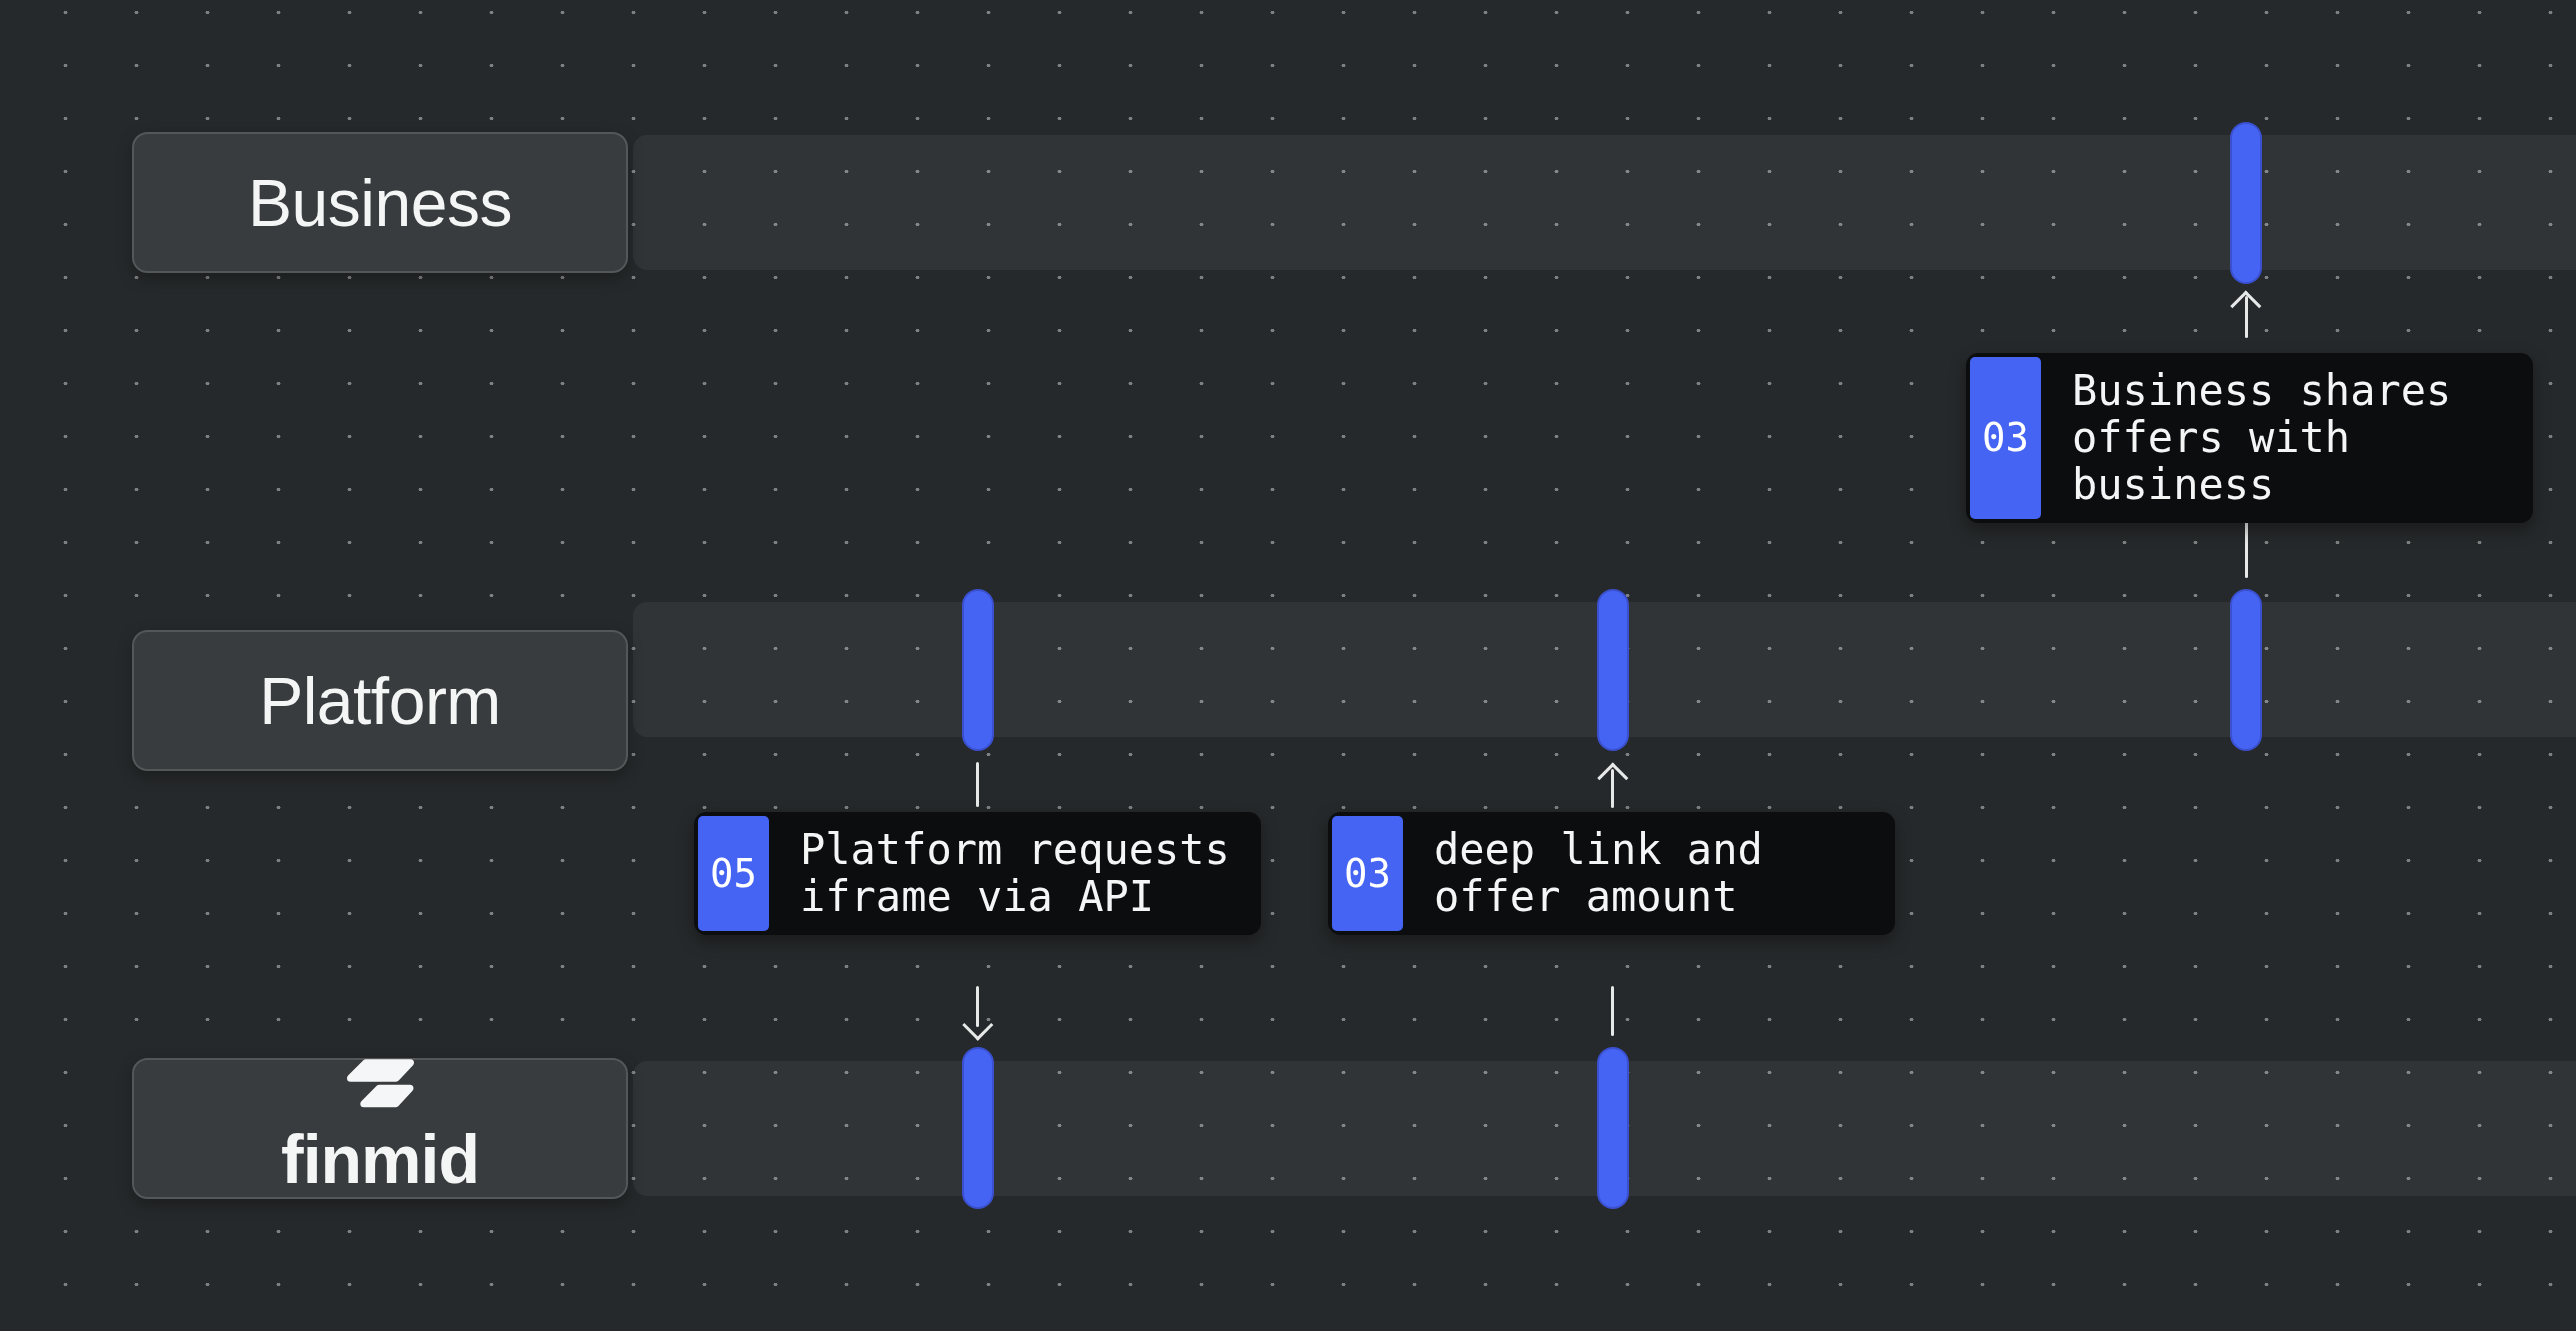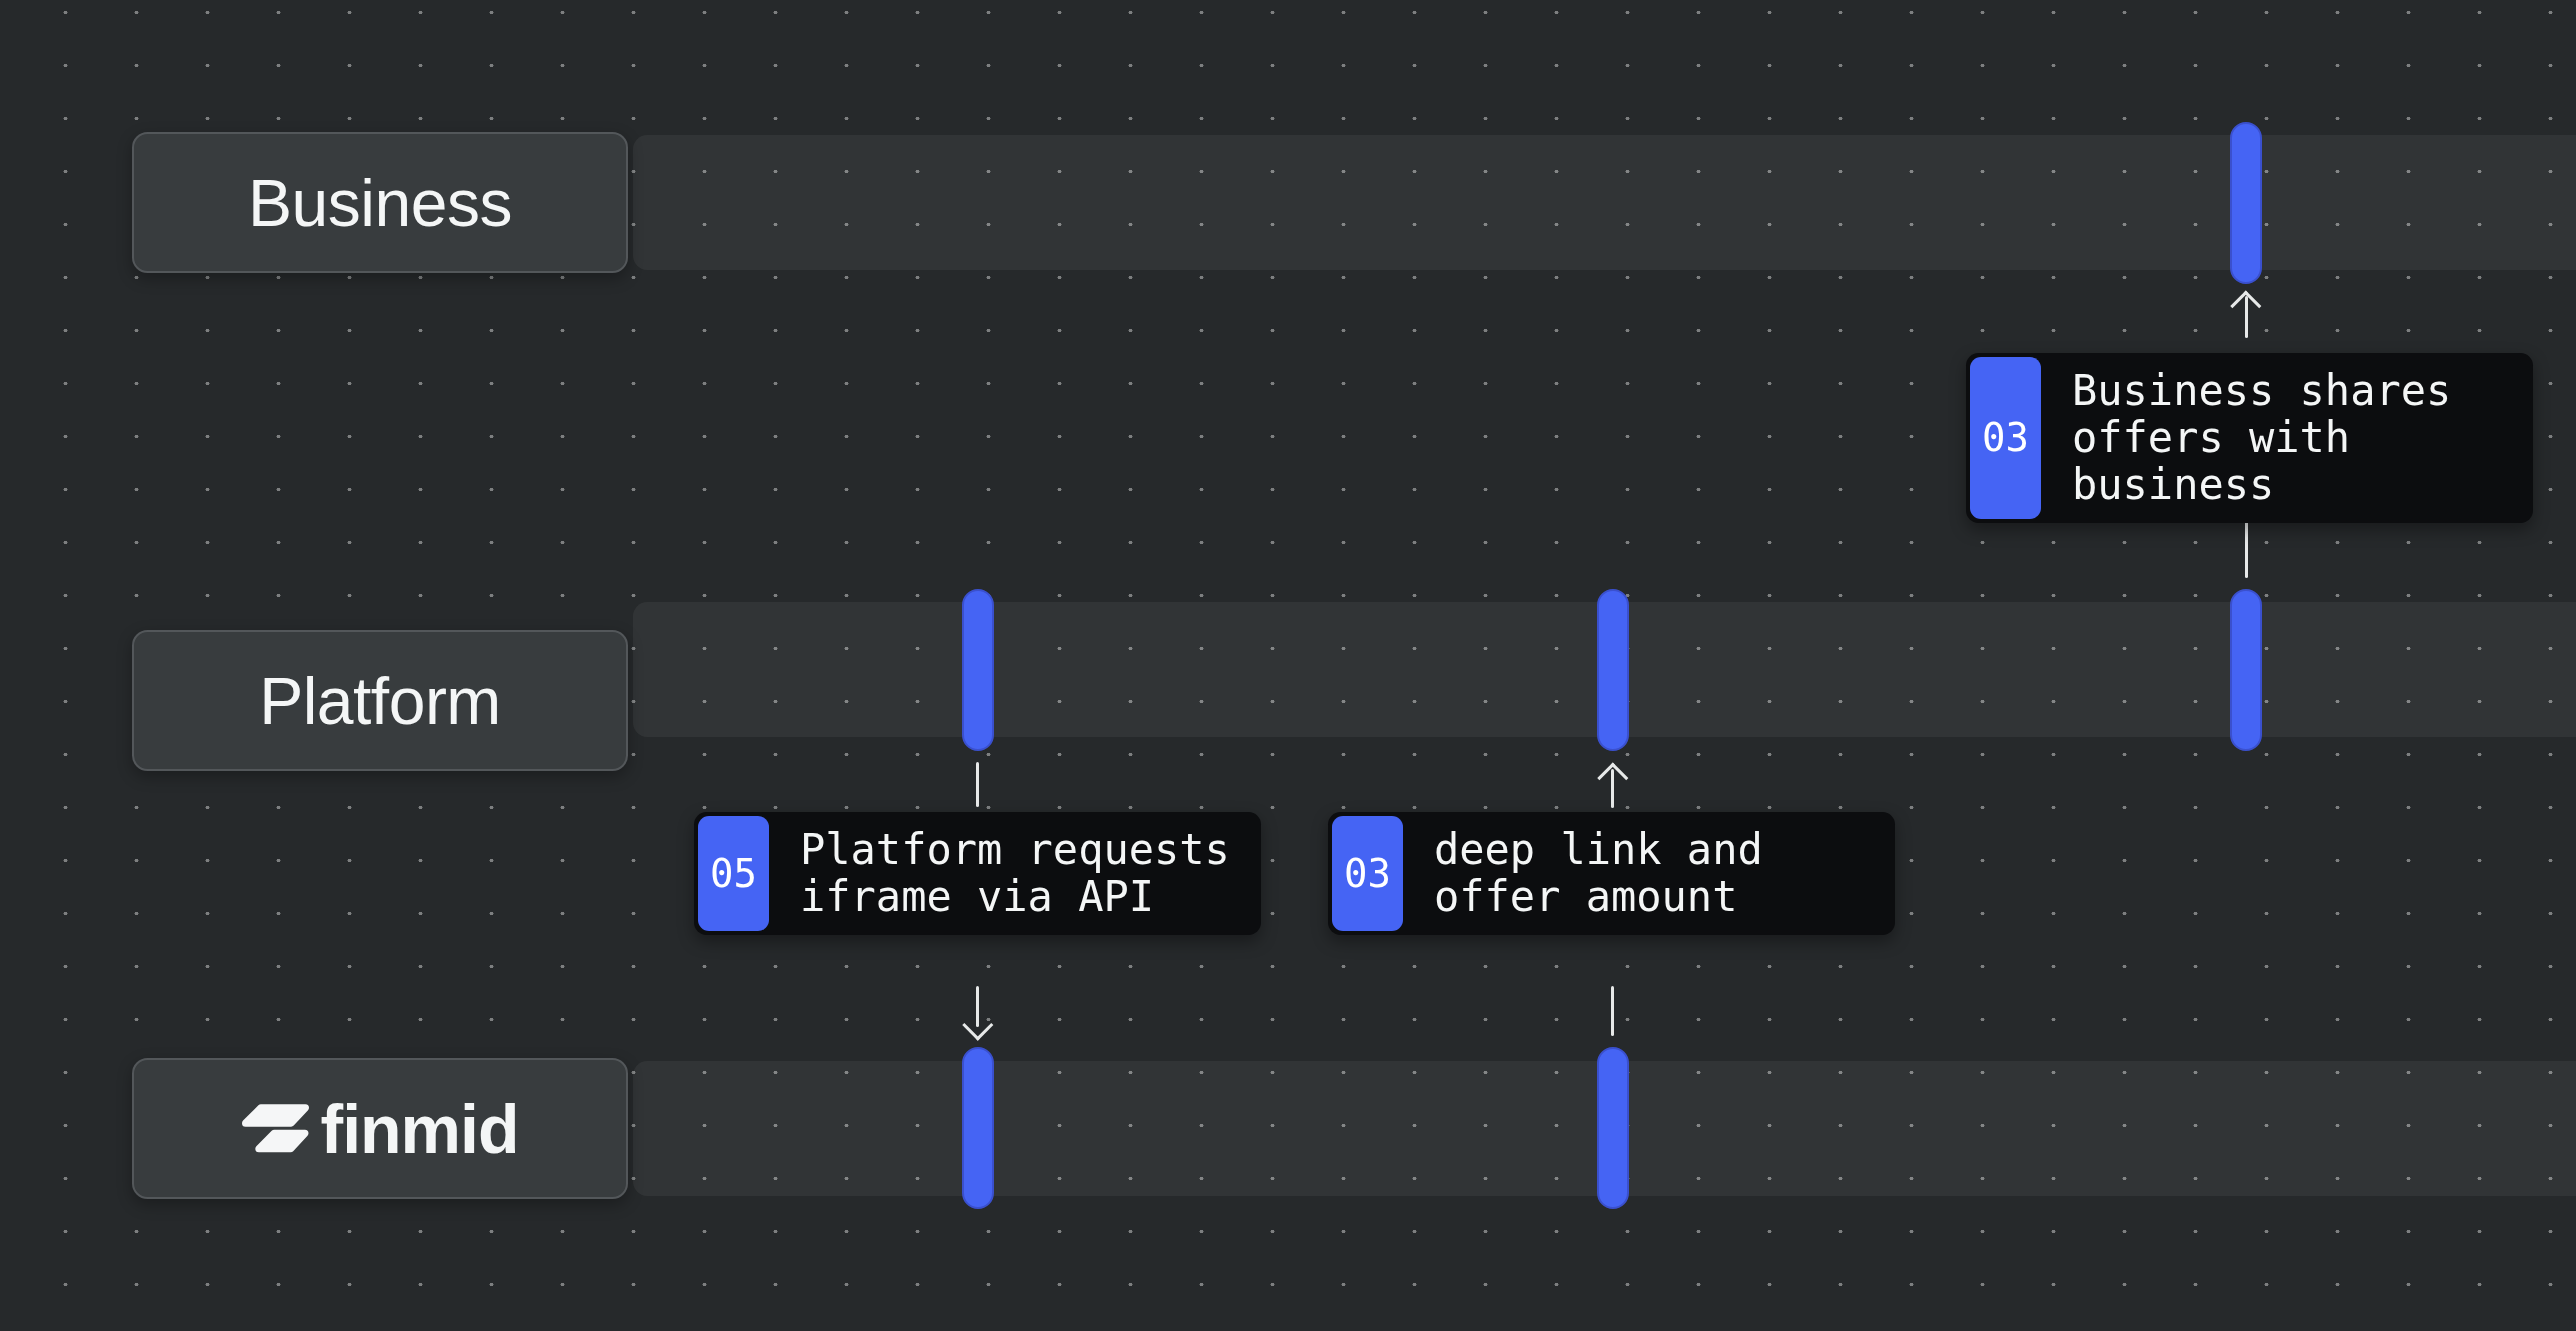--- a/index.html
+++ b/index.html
@@ -32,21 +32,21 @@
   }
   .lane-label{
     position:absolute;left:132px;width:496px;height:141px;
     background:var(--label-box-fill);
     border:2.6px solid var(--label-box-border);
     border-radius:15.5px;
     display:flex;align-items:center;justify-content:center;
     color:var(--text);font-size:66px;letter-spacing:-0.5px;
     box-shadow:0 5.2px 14.4px rgba(0,0,0,0.28);
   }
-  .lane-label .brand{display:flex;align-items:center;gap:12px;}
+  .lane-label .brand{display:flex;align-items:center;gap:12px;flex-direction:column;}
   .brand-word{font-weight:700;font-size:68px;letter-spacing:-1px;}
   .pill{
     position:absolute;width:32px;height:162px;border-radius:20.6px;
     background:var(--accent-blue);
     border:2.6px solid var(--accent-blue-border);
   }
   .aline{
     position:absolute;width:3.1px;background:var(--arrow);border-radius:1.5px;
   }
   .chev{
@@ -59,21 +59,21 @@
     position:absolute;width:567px;
     background:var(--card-bg);border-radius:12.4px;
     padding:14.4px 20.6px 14.4px 106px;
     color:var(--text);
     font-family:"DejaVu Sans Mono", monospace;
     font-size:42px;line-height:47px;white-space:nowrap;
     box-shadow:0 6.2px 15.5px rgba(0,0,0,0.35);
   }
   .step-badge{
     position:absolute;left:4.1px;top:4.1px;bottom:4.1px;width:71px;
-    background:var(--accent-blue);border-radius:11px;
+    background:var(--accent-blue);border-radius:5px;
     display:flex;align-items:center;justify-content:center;
     font-family:"DejaVu Sans Mono", monospace;font-size:39px;color:#ffffff;
   }
   .logo-mark{flex:0 0 auto;}
 </style>
 </head>
 <body>
 
 <div class="dots"></div>
 

